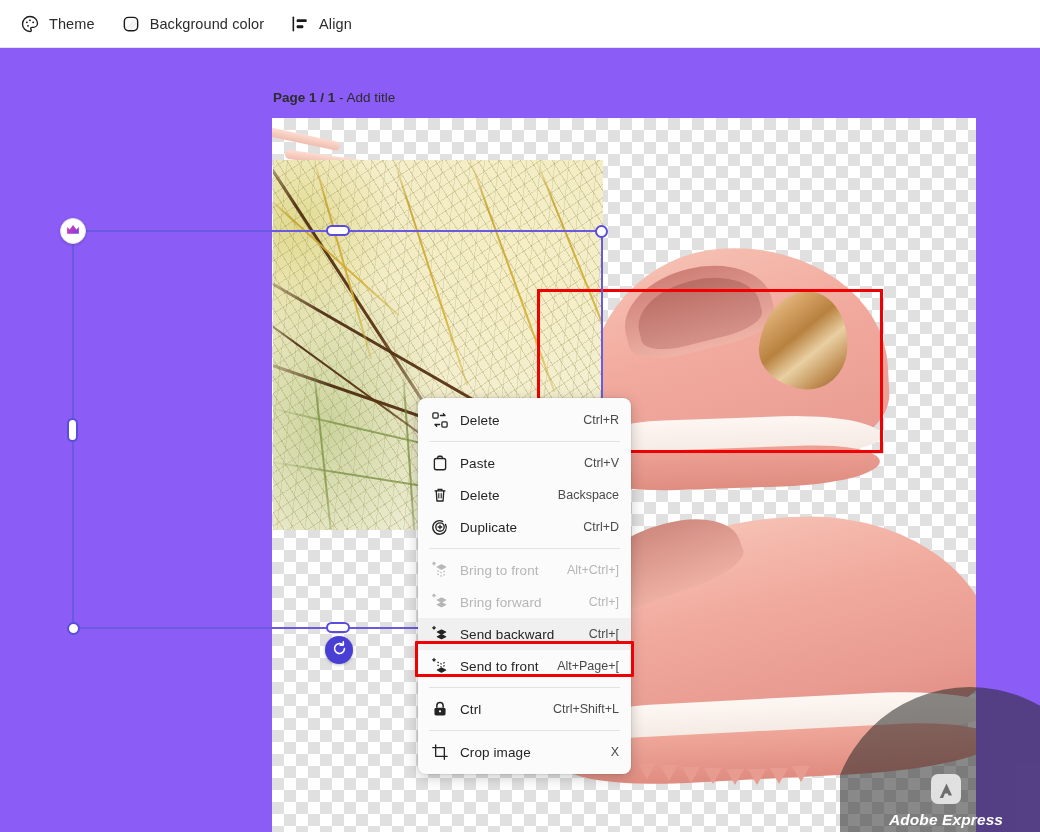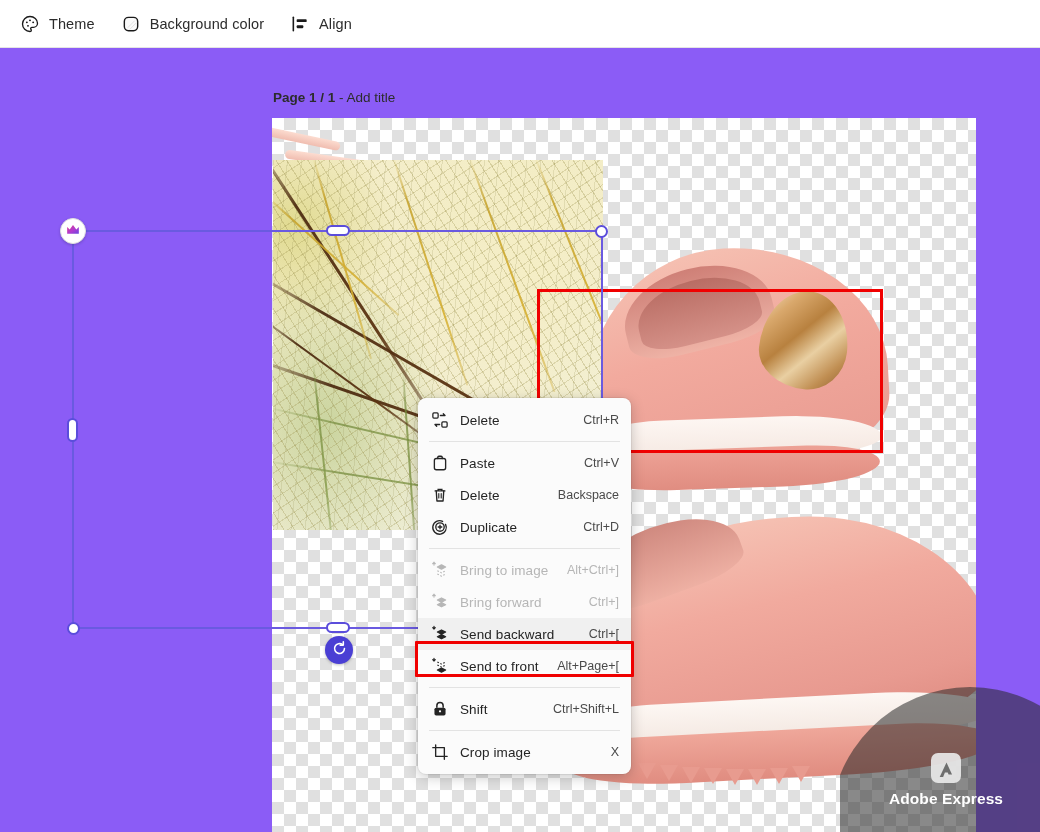--- a/index.html
+++ b/index.html
@@ -338,24 +338,24 @@
   }
   #wm-circle {
     position: absolute;
     left: -10px; top: 10px;
     width: 280px; height: 280px;
     border-radius: 50%;
     background: rgba(40,40,40,.55);
   }
   #wm-inner {
     position: absolute;
-    left: 16px; bottom: 24px;
+    left: 16px; bottom: 3px;
     width: 180px;
     display: flex; flex-direction: column;
-    align-items: center; gap: 7px;
+    align-items: center; gap: 7px; font-style: italic;
   }
   #wm-logo {
     width: 30px; height: 30px;
     border-radius: 7px;
     background: rgba(235,235,235,.9);
     display: flex; align-items: center; justify-content: center;
   }
   #wm-text {
     font-size: 15.5px;
     font-weight: bold;
@@ -567,21 +567,21 @@
 
     <div class="ctx-item disabled">
       <span class="ci-ico">
         <svg viewBox="0 0 24 24" fill="none">
           <path d="M4 5.4V1.8M4 1.8 2.3 3.6M4 1.8l1.7 1.8" stroke="#b6b6b6" stroke-width="1.6" stroke-linecap="round" stroke-linejoin="round"></path>
           <path d="M14 5.2 19.5 8 14 10.8 8.5 8 14 5.2Z" stroke="#b6b6b6" stroke-width="1.6" stroke-linejoin="round" fill="#b6b6b6"></path>
           <path d="M8.5 13 14 15.8 19.5 13" stroke="#b6b6b6" stroke-width="1.5" stroke-linejoin="round" stroke-dasharray="2.2 2.2"></path>
           <path d="M8.5 17.4 14 20.2 19.5 17.4" stroke="#b6b6b6" stroke-width="1.5" stroke-linejoin="round" stroke-dasharray="2.2 2.2"></path>
         </svg>
       </span>
-      <span class="ci-label">Bring to image</span>
+      <span class="ci-label">Bring to front</span>
       <span class="ci-key">Alt+Ctrl+]</span>
     </div>
 
     <div class="ctx-item disabled">
       <span class="ci-ico">
         <svg viewBox="0 0 24 24" fill="none">
           <path d="M4 5.4V1.8M4 1.8 2.3 3.6M4 1.8l1.7 1.8" stroke="#b6b6b6" stroke-width="1.6" stroke-linecap="round" stroke-linejoin="round"></path>
           <path d="M14 6.6 19.5 9.4 14 12.2 8.5 9.4 14 6.6Z" stroke="#b6b6b6" stroke-width="1.6" stroke-linejoin="round" fill="#b6b6b6"></path>
           <path d="M14 12.8 19.5 15.6 14 18.4 8.5 15.6 14 12.8Z" stroke="#b6b6b6" stroke-width="1.6" stroke-linejoin="round" fill="#b6b6b6"></path>
         </svg>
@@ -618,21 +618,21 @@
     <div class="ctx-sep"></div>
 
     <div class="ctx-item">
       <span class="ci-ico">
         <svg viewBox="0 0 24 24" fill="none">
           <rect x="4.6" y="10.2" width="14.8" height="10.4" rx="2.2" fill="#242424"></rect>
           <path d="M7.8 10.2V7.6a4.2 4.2 0 0 1 8.4 0v2.6" stroke="#242424" stroke-width="2"></path>
           <circle cx="12" cy="15" r="1.5" fill="#ffffff"></circle>
         </svg>
       </span>
-      <span class="ci-label">Shift</span>
+      <span class="ci-label">Ctrl</span>
       <span class="ci-key">Ctrl+Shift+L</span>
     </div>
 
     <div class="ctx-sep"></div>
 
     <div class="ctx-item">
       <span class="ci-ico">
         <svg viewBox="0 0 24 24" fill="none">
           <path d="M6.2 2.4v15.4h15.4" stroke="#242424" stroke-width="1.8" stroke-linecap="round" stroke-linejoin="round"></path>
           <path d="M2.4 6.2h15.4v15.4" stroke="#242424" stroke-width="1.8" stroke-linecap="round" stroke-linejoin="round"></path>

